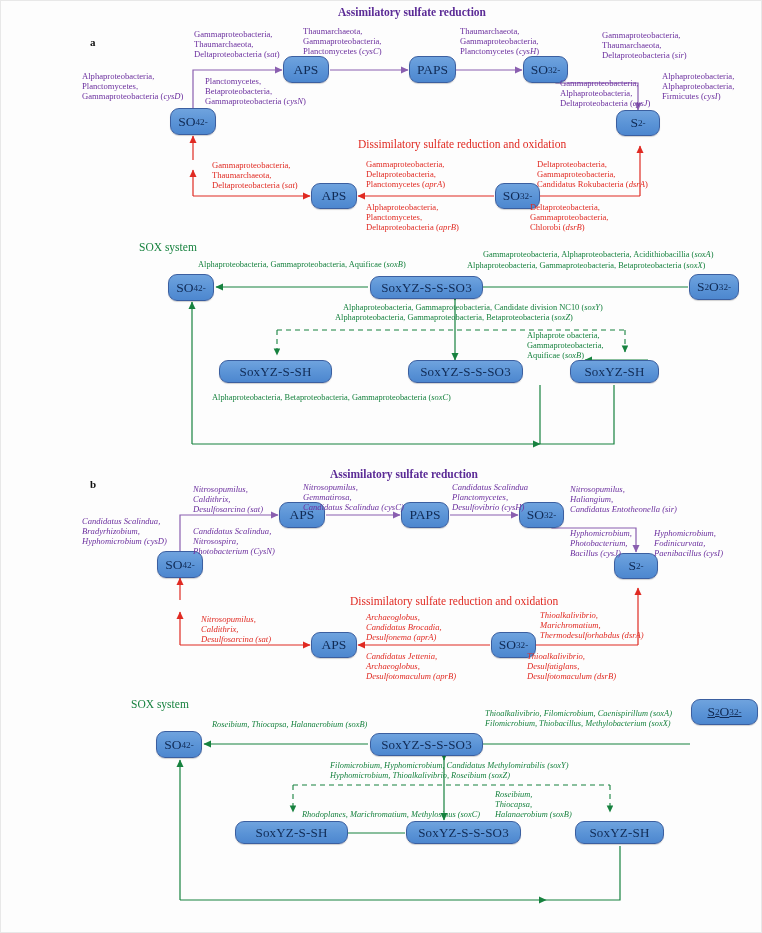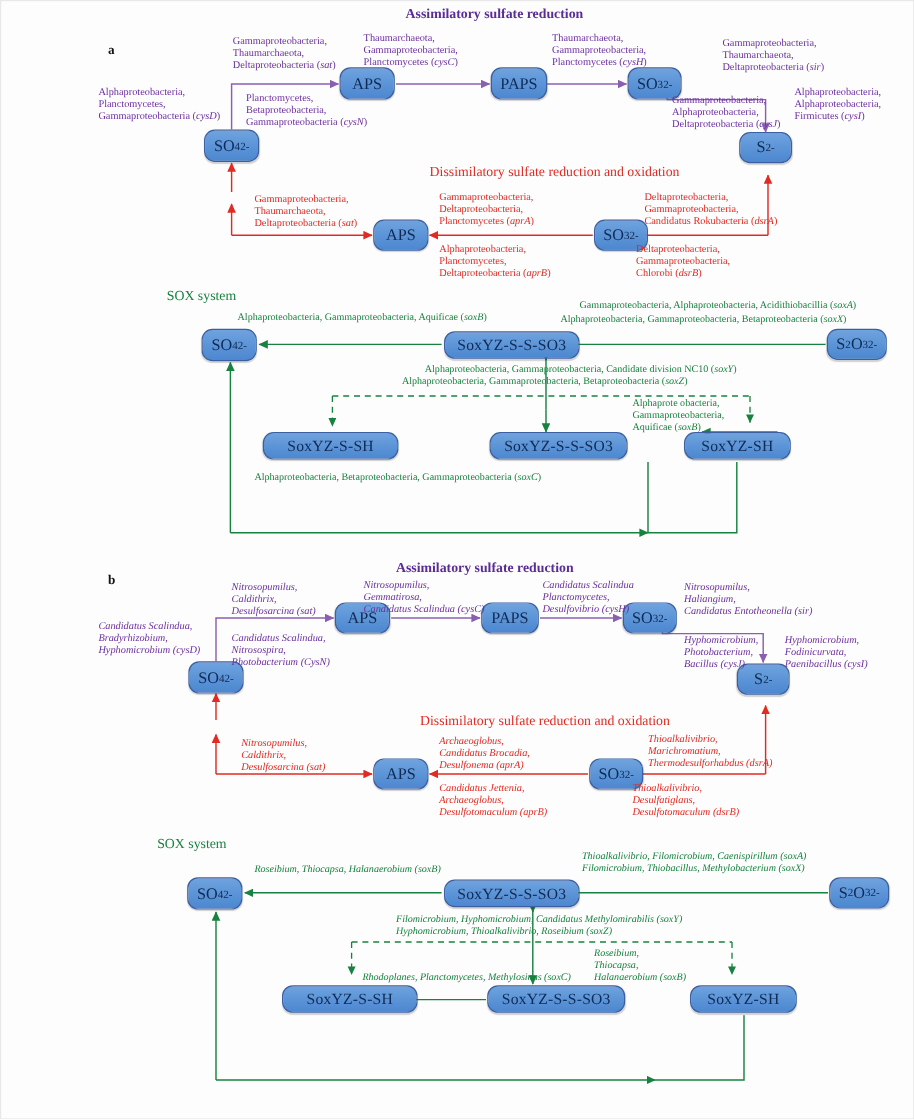--- a/index.html
+++ b/index.html
@@ -180,21 +180,21 @@
   <div class="node ion" style="left:168px;top:274px;width:46px;height:27px;">SO<sub>4</sub><sup>2-</sup></div>
   <div class="node sox" style="left:370px;top:276px;width:113px;height:23px;">SoxYZ-S-S-SO3</div>
   <div class="node ion" style="left:689px;top:274px;width:50px;height:26px;">S<sub>2</sub>O<sub>3</sub><sup>2-</sup></div>
   <div class="node sox" style="left:219px;top:360px;width:113px;height:23px;">SoxYZ-S-SH</div>
   <div class="node sox" style="left:408px;top:360px;width:115px;height:23px;">SoxYZ-S-S-SO3</div>
   <div class="node sox" style="left:570px;top:360px;width:89px;height:23px;">SoxYZ-SH</div>
 
   <div class="lbl green" style="left:198px;top:260px;"><span>Alphaproteobacteria, Gammaproteobacteria, Aquificae</span> (<span class="gene">soxB</span>)</div>
   <div class="lbl green" style="left:483px;top:250px;"><span>Gammaproteobacteria, Alphaproteobacteria, Acidithiobacillia</span> (<span class="gene">soxA</span>)</div>
   <div class="lbl green" style="left:467px;top:261px;"><span>Alphaproteobacteria, Gammaproteobacteria, Betaproteobacteria</span> (<span class="gene">soxX</span>)</div>
-  <div class="lbl green" style="left:354px;top:303px;text-align:right;"><span>Alphaproteobacteria, Gammaproteobacteria, Candidate division NC10</span> (<span class="gene">soxY</span>)</div>
+  <div class="lbl green" style="left:343px;top:303px;text-align:right;"><span>Alphaproteobacteria, Gammaproteobacteria, Candidate division NC10</span> (<span class="gene">soxY</span>)</div>
   <div class="lbl green" style="left:335px;top:313px;"><span>Alphaproteobacteria, Gammaproteobacteria, Betaproteobacteria</span> (<span class="gene">soxZ</span>)</div>
   <div class="lbl green" style="left:527px;top:331px;"><span>Alphaprote obacteria,
 Gammaproteobacteria,
 Aquificae</span> (<span class="gene">soxB</span>)</div>
   <div class="lbl green" style="left:212px;top:393px;text-align:right;"><span>Alphaproteobacteria, Betaproteobacteria, Gammaproteobacteria</span> (<span class="gene">soxC</span>)</div>
 
   <span class="panel-letter" style="left:90px;top:478px;">b</span>
 
   <div class="lbl hdr purple" style="left:330px;top:468px;">Assimilatory sulfate reduction</div>
 
@@ -247,28 +247,28 @@
 Marichromatium,
 Thermodesulforhabdus</span> (<span>dsrA</span>)</div>
   <div class="lbl red ital" style="left:527px;top:652px;"><span>Thioalkalivibrio,
 Desulfatiglans,
 Desulfotomaculum</span> (<span>dsrB</span>)</div>
 
   <div class="lbl hdr green" style="left:131px;top:698px;">SOX system</div>
 
   <div class="node ion" style="left:156px;top:731px;width:46px;height:27px;">SO<sub>4</sub><sup>2-</sup></div>
   <div class="node sox" style="left:370px;top:733px;width:113px;height:23px;">SoxYZ-S-S-SO3</div>
-  <div class="node ion" style="left:691px;top:731px;width:50px;height:26px;">S<sub>2</sub>O<sub>3</sub><sup>2-</sup></div>
+  <div class="node ion" style="left:691px;top:699px;width:67px;height:26px;text-decoration:underline;">S<sub>2</sub>O<sub>3</sub><sup>2-</sup></div>
   <div class="node sox" style="left:235px;top:821px;width:113px;height:23px;">SoxYZ-S-SH</div>
   <div class="node sox" style="left:406px;top:821px;width:115px;height:23px;">SoxYZ-S-S-SO3</div>
   <div class="node sox" style="left:575px;top:821px;width:89px;height:23px;">SoxYZ-SH</div>
 
   <div class="lbl green ital" style="left:212px;top:720px;"><span>Roseibium, Thiocapsa, Halanaerobium</span> (<span>soxB</span>)</div>
   <div class="lbl green ital" style="left:485px;top:709px;"><span>Thioalkalivibrio, Filomicrobium, Caenispirillum</span> (<span>soxA</span>)</div>
   <div class="lbl green ital" style="left:485px;top:719px;"><span>Filomicrobium, Thiobacillus, Methylobacterium</span> (<span>soxX</span>)</div>
   <div class="lbl green ital" style="left:330px;top:761px;"><span>Filomicrobium, Hyphomicrobium, Candidatus Methylomirabilis</span> (<span>soxY</span>)</div>
   <div class="lbl green ital" style="left:330px;top:771px;"><span>Hyphomicrobium, Thioalkalivibrio, Roseibium</span> (<span>soxZ</span>)</div>
   <div class="lbl green ital" style="left:495px;top:790px;"><span>Roseibium,
 Thiocapsa,
 Halanaerobium</span> (<span>soxB</span>)</div>
-  <div class="lbl green ital" style="left:302px;top:810px;"><span>Rhodoplanes, Planctomycetes, Methylosinus</span> (<span>soxC</span>)</div>
+  <div class="lbl green ital" style="left:302px;top:810px;"><span>Rhodoplanes, Marichromatium, Methylosinus</span> (<span>soxC</span>)</div>
 
 </div>
 
 </body></html>

